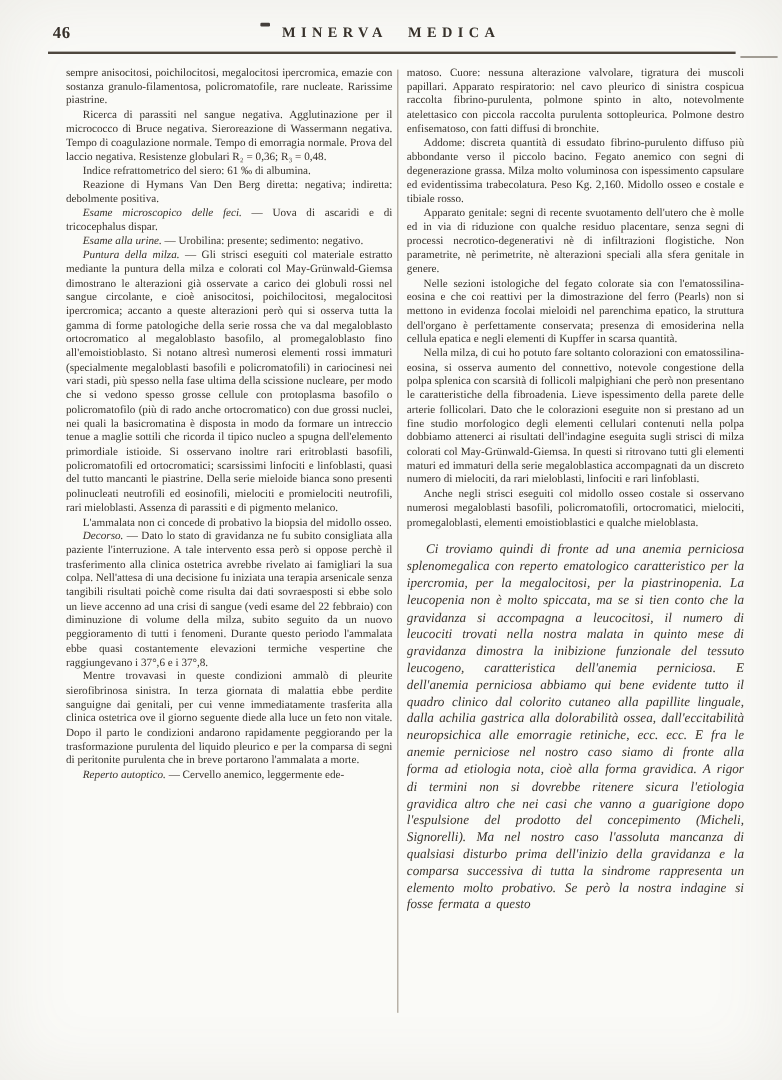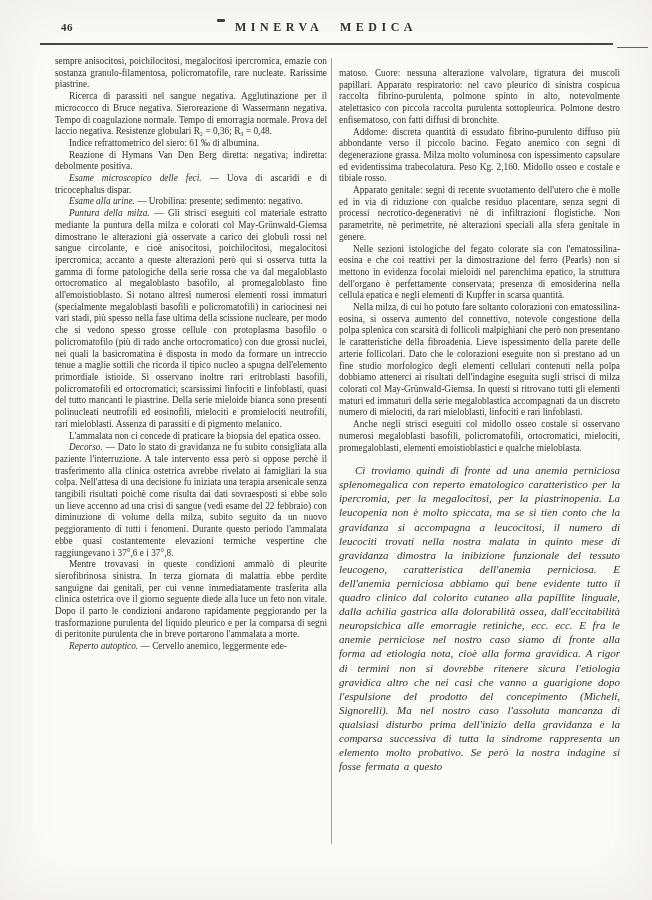--- a/index.html
+++ b/index.html
@@ -9,38 +9,38 @@
     width:652px; height:900px;
     margin:0 auto;
     background:var(--paper, #fafaf7);
     color:var(--ink, #37312a);
     font-family:"Liberation Serif","DejaVu Serif",serif;
     overflow:hidden;
     box-shadow: inset 0 0 60px rgba(115,105,90,0.10);
   }
   .header { position:absolute; top:18px; left:40px; width:572px; height:24px; }
   .page-num {
-    position:absolute; left:21px; top:3px;
-    font-size:11px; font-weight:bold; letter-spacing:0.5px;
+    position:absolute; left:4px; top:3px;
+    font-size:14px; font-weight:bold; letter-spacing:0.5px;
   }
   .journal-title {
     display:block; text-align:center;
     font-size:12px; font-weight:bold;
     letter-spacing:4.5px; word-spacing:10px;
     padding-top:2px;
   }
   .rule-main { position:absolute; top:43px; left:40px; width:573px; height:2px; background:#4e473e; }
   .rule-tail { position:absolute; top:47px; left:617px; width:31px; height:1px; background:#6b6257; }
   .col-divider { position:absolute; top:58px; left:331px; width:1px; height:786px; background:#a8a093; }
   .ink-speck { position:absolute; top:19px; left:217px; width:8px; height:3px; background:#241f1a; border-radius:1px; opacity:.85; }
 
   .col { position:absolute; top:56px; height:792px; overflow:hidden;
          -webkit-hyphens:auto; hyphens:auto; }
   .col-left  { left:55px;  width:272px; }
-  .col-right { left:339px; width:281px;margin-top:12px; }
+  .col-right { left:339px; width:281px; }
 
   .col p { margin:0; text-align:justify; }
   p.body { font-size:9.3px; line-height:11.7px; text-indent:14px; }
   p.no-indent { text-indent:0; }
   p.discussion {
     font-size:11px; line-height:14.1px;
     text-indent:16px; margin-top:9px;
     word-spacing:1.5px;
     font-style:italic;
   }
@@ -62,21 +62,21 @@
   <div class="col-divider"></div>
 
   <div class="col col-left">
       <p class="body no-indent">sempre anisocitosi, poichilocitosi, megalocitosi ipercromica, emazie con sostanza granulo-filamentosa, policromatofile, rare nucleate. Rarissime piastrine.</p>
       <p class="body">Ricerca di parassiti nel sangue negativa. Agglutinazione per il micrococco di Bruce negativa. Sieroreazione di Wassermann negativa. Tempo di coagulazione normale. Tempo di emorragia normale. Prova del laccio negativa. Resistenze globulari R₂ = 0,36; R₃ = 0,48.</p>
       <p class="body">Indice refrattometrico del siero: 61 ‰ di albumina.</p>
       <p class="body">Reazione di Hymans Van Den Berg diretta: negativa; indiretta: debolmente positiva.</p>
       <p class="body"><span class="lead">Esame microscopico delle feci.</span> — Uova di ascaridi e di tricocephalus dispar.</p>
       <p class="body"><span class="lead">Esame alla urine.</span> — Urobilina: presente; sedimento: negativo.</p>
       <p class="body"><span class="lead">Puntura della milza.</span> — Gli strisci eseguiti col materiale estratto mediante la puntura della milza e colorati col May-Grünwald-Giemsa dimostrano le alterazioni già osservate a carico dei globuli rossi nel sangue circolante, e cioè anisocitosi, poichilocitosi, megalocitosi ipercromica; accanto a queste alterazioni però qui si osserva tutta la gamma di forme patologiche della serie rossa che va dal megaloblasto ortocromatico al megaloblasto basofilo, al promegaloblasto fino all'emoistioblasto. Si notano altresì numerosi elementi rossi immaturi (specialmente megaloblasti basofili e policromatofili) in cariocinesi nei vari stadi, più spesso nella fase ultima della scissione nucleare, per modo che si vedono spesso grosse cellule con protoplasma basofilo o policromatofilo (più di rado anche ortocromatico) con due grossi nuclei, nei quali la basicromatina è disposta in modo da formare un intreccio tenue a maglie sottili che ricorda il tipico nucleo a spugna dell'elemento primordiale istioide. Si osservano inoltre rari eritroblasti basofili, policromatofili ed ortocromatici; scarsissimi linfociti e linfoblasti, quasi del tutto mancanti le piastrine. Della serie mieloide bianca sono presenti polinucleati neutrofili ed eosinofili, mielociti e promielociti neutrofili, rari mieloblasti. Assenza di parassiti e di pigmento melanico.</p>
-      <p class="body">L'ammalata non ci concede di praticare la biopsia del epatica osseo.</p>
+      <p class="body">L'ammalata non ci concede di probativo la biopsia del midollo osseo.</p>
       <p class="body"><span class="lead">Decorso.</span> — Dato lo stato di gravidanza ne fu subito consigliata alla paziente l'interruzione. A tale intervento essa però si oppose perchè il trasferimento alla clinica ostetrica avrebbe rivelato ai famigliari la sua colpa. Nell'attesa di una decisione fu iniziata una terapia arsenicale senza tangibili risultati poichè come risulta dai dati sovraesposti si ebbe solo un lieve accenno ad una crisi di sangue (vedi esame del 22 febbraio) con diminuzione di volume della milza, subito seguito da un nuovo peggioramento di tutti i fenomeni. Durante questo periodo l'ammalata ebbe quasi costantemente elevazioni termiche vespertine che raggiungevano i 37°,6 e i 37°,8.</p>
       <p class="body">Mentre trovavasi in queste condizioni ammalò di pleurite sierofibrinosa sinistra. In terza giornata di malattia ebbe perdite sanguigne dai genitali, per cui venne immediatamente trasferita alla clinica ostetrica ove il giorno seguente diede alla luce un feto non vitale. Dopo il parto le condizioni andarono rapidamente peggiorando per la trasformazione purulenta del liquido pleurico e per la comparsa di segni di peritonite purulenta che in breve portarono l'ammalata a morte.</p>
       <p class="body"><span class="lead">Reperto autoptico.</span> — Cervello anemico, leggermente ede-</p>
     </div>
   <div class="col col-right">
       <p class="body no-indent">matoso. Cuore: nessuna alterazione valvolare, tigratura dei muscoli papillari. Apparato respiratorio: nel cavo pleurico di sinistra cospicua raccolta fibrino-purulenta, polmone spinto in alto, notevolmente atelettasico con piccola raccolta purulenta sottopleurica. Polmone destro enfisematoso, con fatti diffusi di bronchite.</p>
       <p class="body">Addome: discreta quantità di essudato fibrino-purulento diffuso più abbondante verso il piccolo bacino. Fegato anemico con segni di degenerazione grassa. Milza molto voluminosa con ispessimento capsulare ed evidentissima trabecolatura. Peso Kg. 2,160. Midollo osseo e costale e tibiale rosso.</p>
       <p class="body">Apparato genitale: segni di recente svuotamento dell'utero che è molle ed in via di riduzione con qualche residuo placentare, senza segni di processi necrotico-degenerativi nè di infiltrazioni flogistiche. Non parametrite, nè perimetrite, nè alterazioni speciali alla sfera genitale in genere.</p>
       <p class="body">Nelle sezioni istologiche del fegato colorate sia con l'ematossilina-eosina e che coi reattivi per la dimostrazione del ferro (Pearls) non si mettono in evidenza focolai mieloidi nel parenchima epatico, la struttura dell'organo è perfettamente conservata; presenza di emosiderina nella cellula epatica e negli elementi di Kupffer in scarsa quantità.</p>
       <p class="body">Nella milza, di cui ho potuto fare soltanto colorazioni con ematossilina-eosina, si osserva aumento del connettivo, notevole congestione della polpa splenica con scarsità di follicoli malpighiani che però non presentano le caratteristiche della fibroadenia. Lieve ispessimento della parete delle arterie follicolari. Dato che le colorazioni eseguite non si prestano ad un fine studio morfologico degli elementi cellulari contenuti nella polpa dobbiamo attenerci ai risultati dell'indagine eseguita sugli strisci di milza colorati col May-Grünwald-Giemsa. In questi si ritrovano tutti gli elementi maturi ed immaturi della serie megaloblastica accompagnati da un discreto numero di mielociti, da rari mieloblasti, linfociti e rari linfoblasti.</p>

